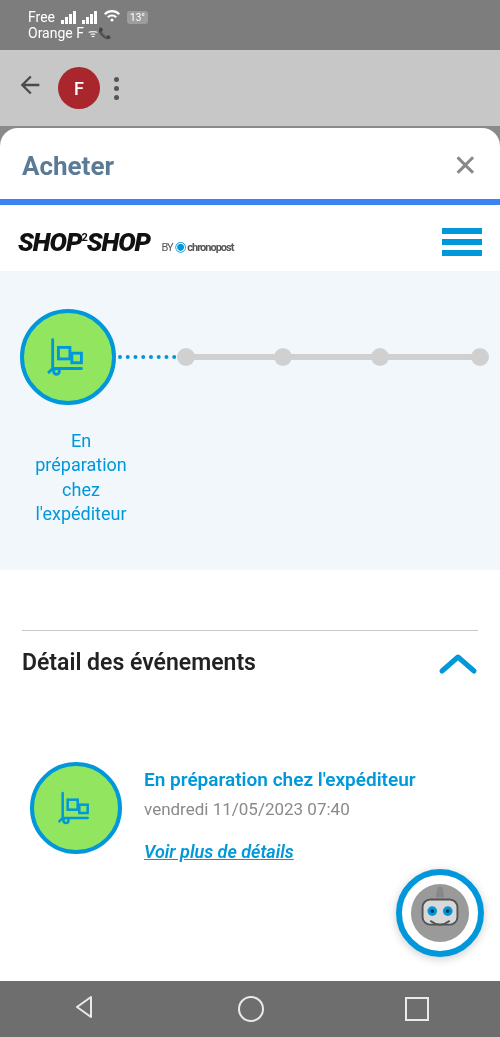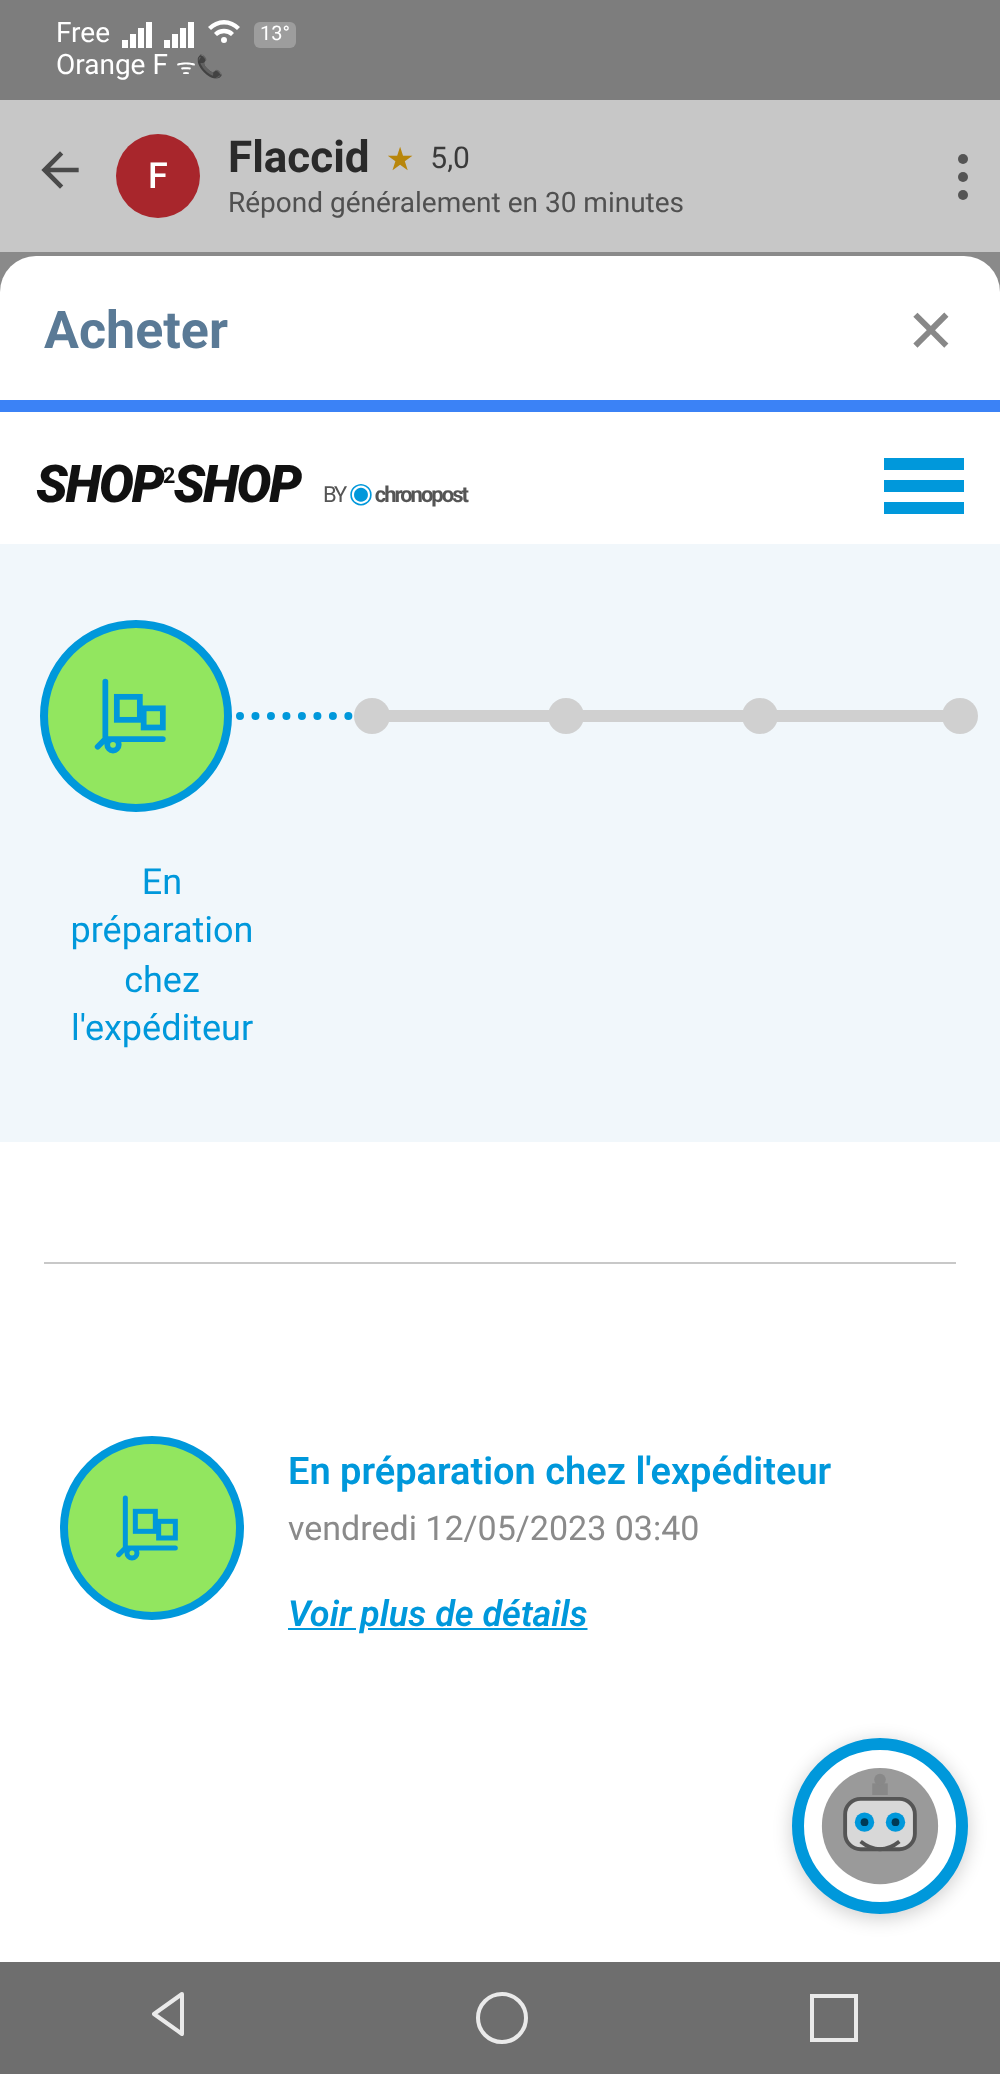--- a/index.html
+++ b/index.html
@@ -201,28 +201,20 @@
 
 <div class="chat-header">
   <span class="back-arrow">
     <svg width="28" height="28" viewBox="0 0 24 24">
         <path d="M20 11H7.8l5.6-5.6L12 4l-8 8 8 8 1.4-1.4L7.8 13H20z" fill="#4a4a4a"></path>
       </svg>
   </span>
   <div class="avatar">
     <span>F</span>
   </div>
-  <div class="chat-info">
-    <div class="chat-name-row">
-      <span class="chat-name">Flaccid</span>
-      <span class="star">★</span>
-      <span class="rating">5,0</span>
-    </div>
-    <div class="chat-sub">Répond généralement en 30 minutes</div>
-  </div>
   <div class="more-dots">
       <span></span>
       <span></span>
       <span></span>
     </div>
 </div>
 
 <div class="sheet">
   <div class="sheet-header">
     <div class="sheet-title">Acheter</div>
@@ -268,32 +260,38 @@
       </div>
 
       <div class="step-label" style="white-space:pre-line;">En
 préparation
 chez
 l'expéditeur</div>
     </div>
 
     <div class="details-section">
       <hr class="details-hr">
+      <div class="details-head">
+        <div class="details-title">Détail des événements</div>
+        <svg class="chev-up" viewBox="0 0 40 24">
+          <path d="M4 20 L20 6 L36 20" stroke="#0098db" stroke-width="5" fill="none" stroke-linecap="round" stroke-linejoin="round"></path>
+        </svg>
+      </div>
 
       <div class="event-row">
         <div class="event-icon">
           <svg viewBox="0 0 48 48">
             <path d="M8 6v30h30M8 36l-4 4M12 42a3 3 0 100-6 3 3 0 000 6z" stroke="#0098db" stroke-width="3" fill="none" stroke-linecap="round"></path>
             <rect x="14" y="14" width="12" height="12" stroke="#0098db" stroke-width="3" fill="none"></rect>
             <rect x="28" y="20" width="10" height="10" stroke="#0098db" stroke-width="3" fill="none"></rect>
           </svg>
         </div>
         <div class="event-text">
           <div class="event-title">En préparation chez l'expéditeur</div>
-          <div class="event-date">vendredi 12/05/2023 03:40</div>
+          <div class="event-date">vendredi 11/05/2023 07:40</div>
           <a class="event-more">Voir plus de détails</a>
         </div>
       </div>
     </div>
   </div>
 </div>
 
 <div class="chat-fab">
   <svg class="robot" viewBox="0 0 64 64">
     <circle cx="32" cy="32" r="30" fill="#9a9a9a"></circle>

